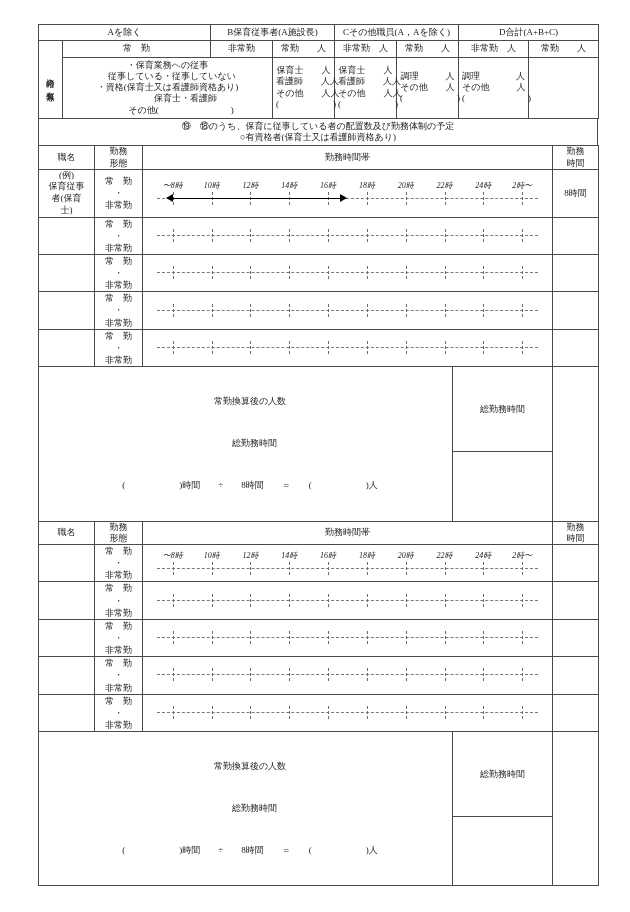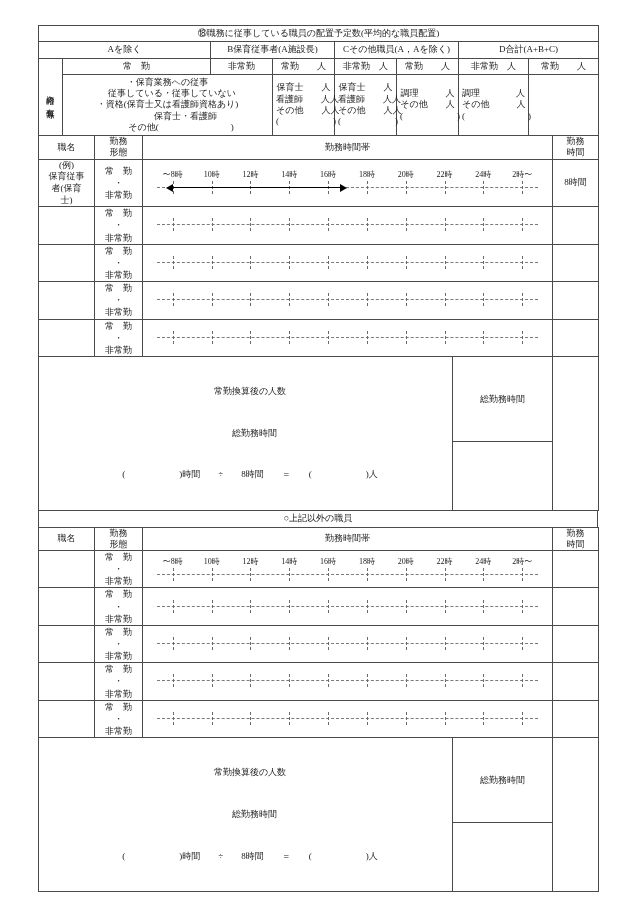--- a/index.html
+++ b/index.html
@@ -103,20 +103,21 @@
   .shift {
     font-size: 8.6px; line-height: 1.35; padding: 4px 2px;
     white-space: pre-line;
   }
 
   .rowdash td { border-top: 1px dashed #8c8c8c; }
   .tl-labels {
     position: relative;
     height: 13px;
     width: 100%;
+    font-style: italic;
   }
   .tl-labels span {
     position: absolute;
     font-size: 8px;
     transform: translateX(-50%);
     top: 1px;
     white-space: nowrap;
   }
   .tl-axis {
     position: relative;
@@ -170,38 +171,20 @@
     text-align: left;
     padding: 4px 4px;
     vertical-align: top;
   }
 </style>
 </head>
 <body>
 
 <div class="page">
 
-  <table class="form">
-    <colgroup>
-      <col style="width:24px">
-        <col style="width:148px">
-        <col style="width:62px">
-        <col style="width:62px">
-      <col style="width:62px">
-        <col style="width:62px">
-        <col style="width:70px">
-        <col style="width:70px">
-    </colgroup>
-    <tbody>
-        <tr>
-      <td class="sec-title" colspan="8">⑱職務に従事している職員の配置予定数(平均的な職員配置)</td>
-    </tr>
-
-  </tbody>
-    </table>
 
   <table class="form" style="margin-top:-1px">
     <colgroup>
       <col style="width:24px">
         <col style="width:148px">
         <col style="width:62px">
         <col style="width:62px">
       <col style="width:62px">
         <col style="width:62px">
         <col style="width:70px">
@@ -244,20 +227,30 @@
 その他　　人
 (　　　　　　)</td>
       <td class="cnt-col">調理　　　　人
 その他　　　人
 (　　　　　　　)</td>
       <td class="cnt-col"></td>
     </tr>
   </tbody>
     </table>
 
+  <table class="form" style="margin-top:-1px">
+    <tbody>
+        <tr>
+      <td class="sec19">
+        <div>⑲　⑱のうち、保育に従事している者の配置数及び勤務体制の予定</div>
+        <div>○有資格者(保育士又は看護師資格あり)</div>
+      </td>
+    </tr>
+  </tbody>
+    </table>
 
   <table class="sched" style="margin-top:-1px">
     <colgroup>
       <col style="width:56px">
         <col style="width:48px">
         <col style="width:410px">
         <col style="width:46px">
     </colgroup>
     <tbody>
         <tr>
@@ -424,27 +417,20 @@
       </td>
       <td class="sum-box-label" style="height:20px">総勤務時間</td>
       <td rowspan="2"></td>
     </tr>
     <tr>
       <td style="height:16px"></td>
     </tr>
   </tbody>
     </table>
 
-  <table class="form" style="margin-top:-1px">
-    <tbody>
-        <tr>
-      <td class="subhead">○上記以外の職員</td>
-    </tr>
-  </tbody>
-    </table>
 
   <table class="sched" style="margin-top:-1px">
     <colgroup>
       <col style="width:56px">
         <col style="width:48px">
         <col style="width:410px">
         <col style="width:46px">
     </colgroup>
     <tbody>
         <tr>

